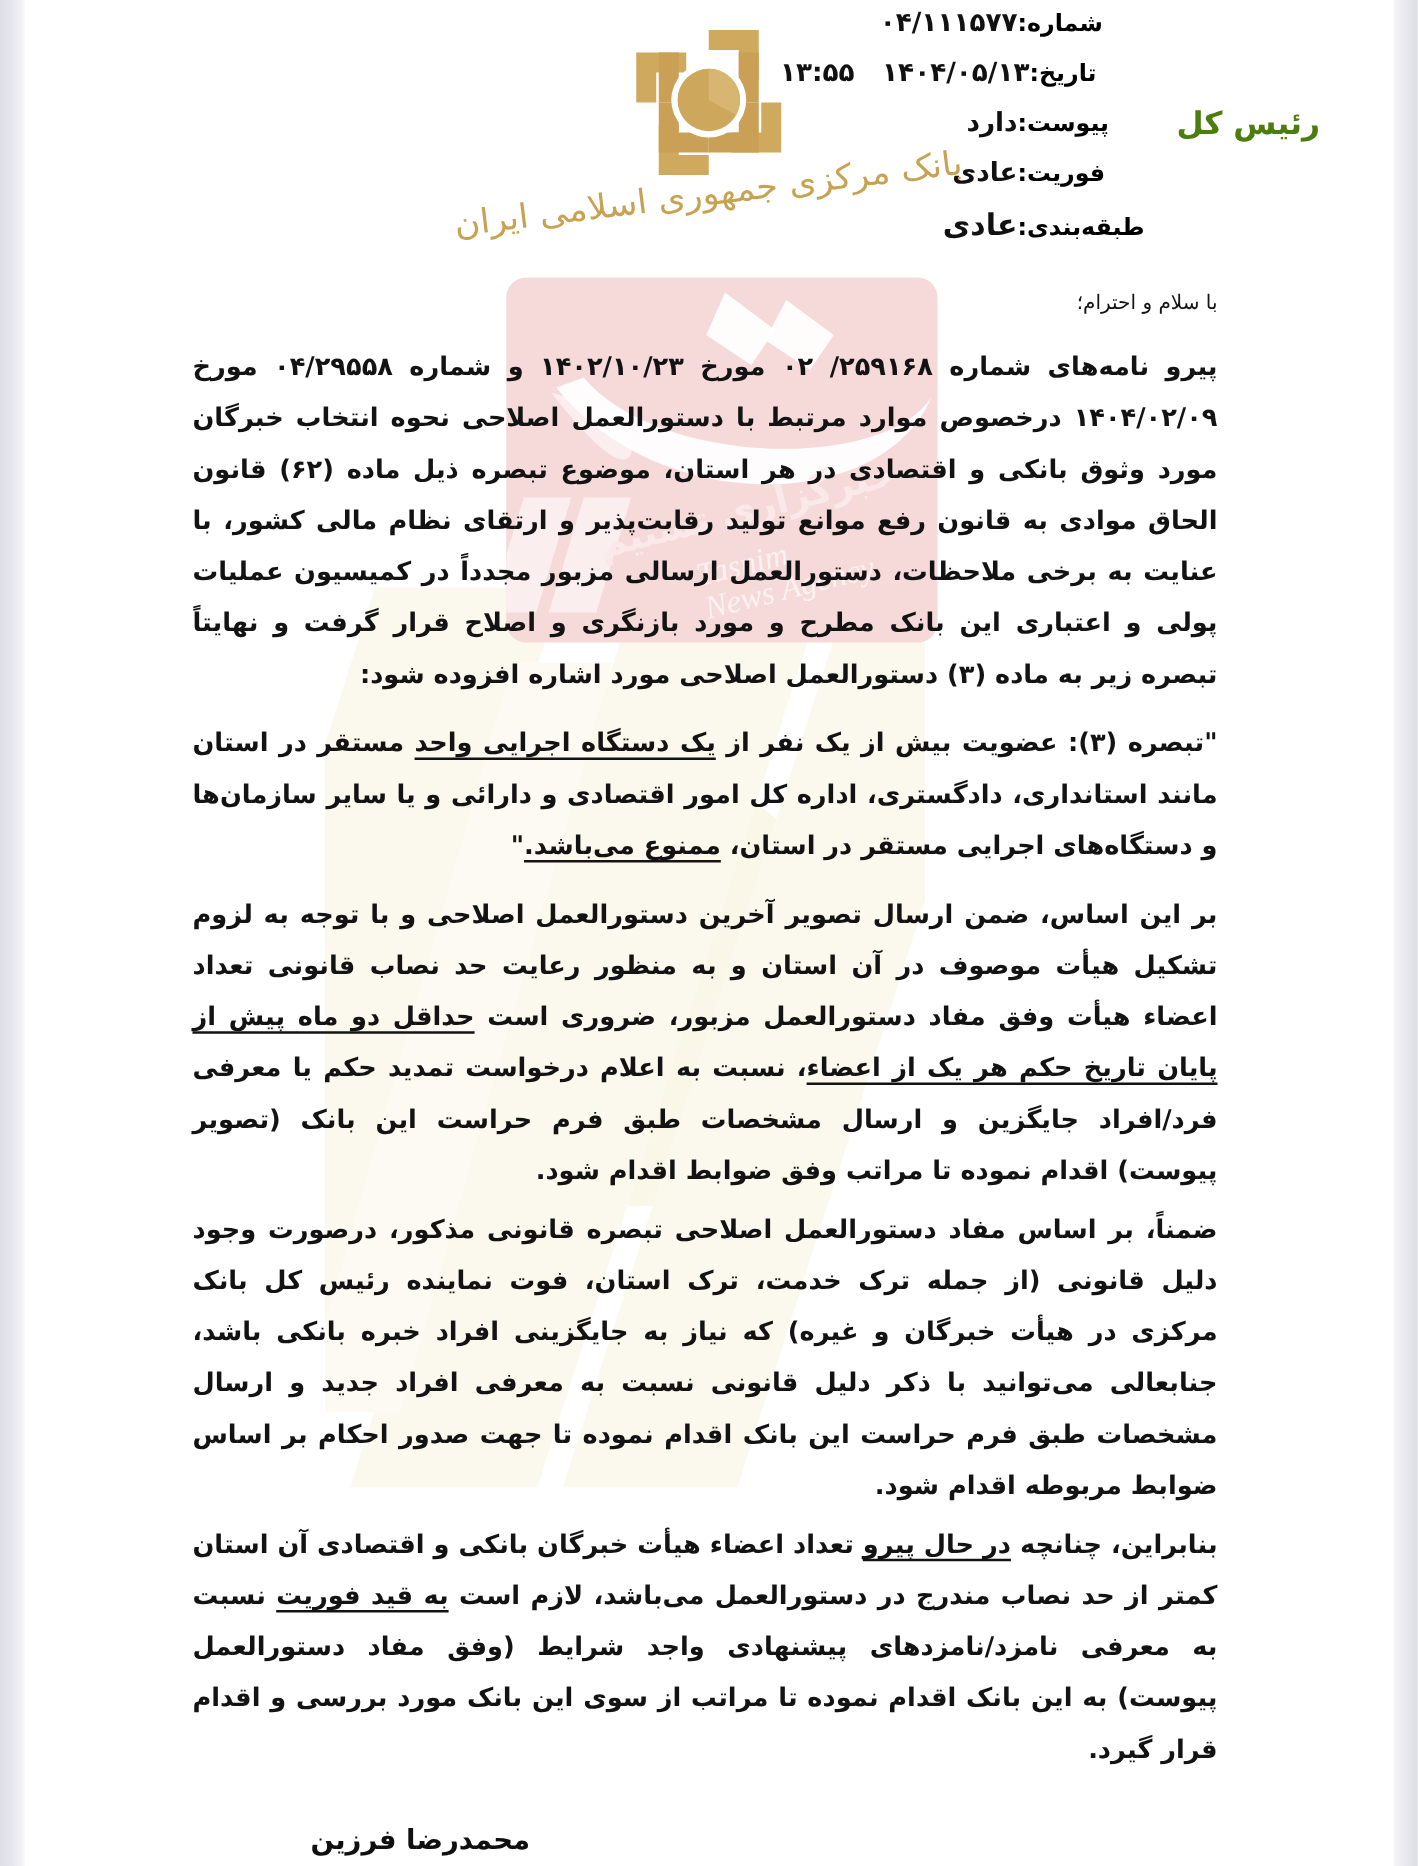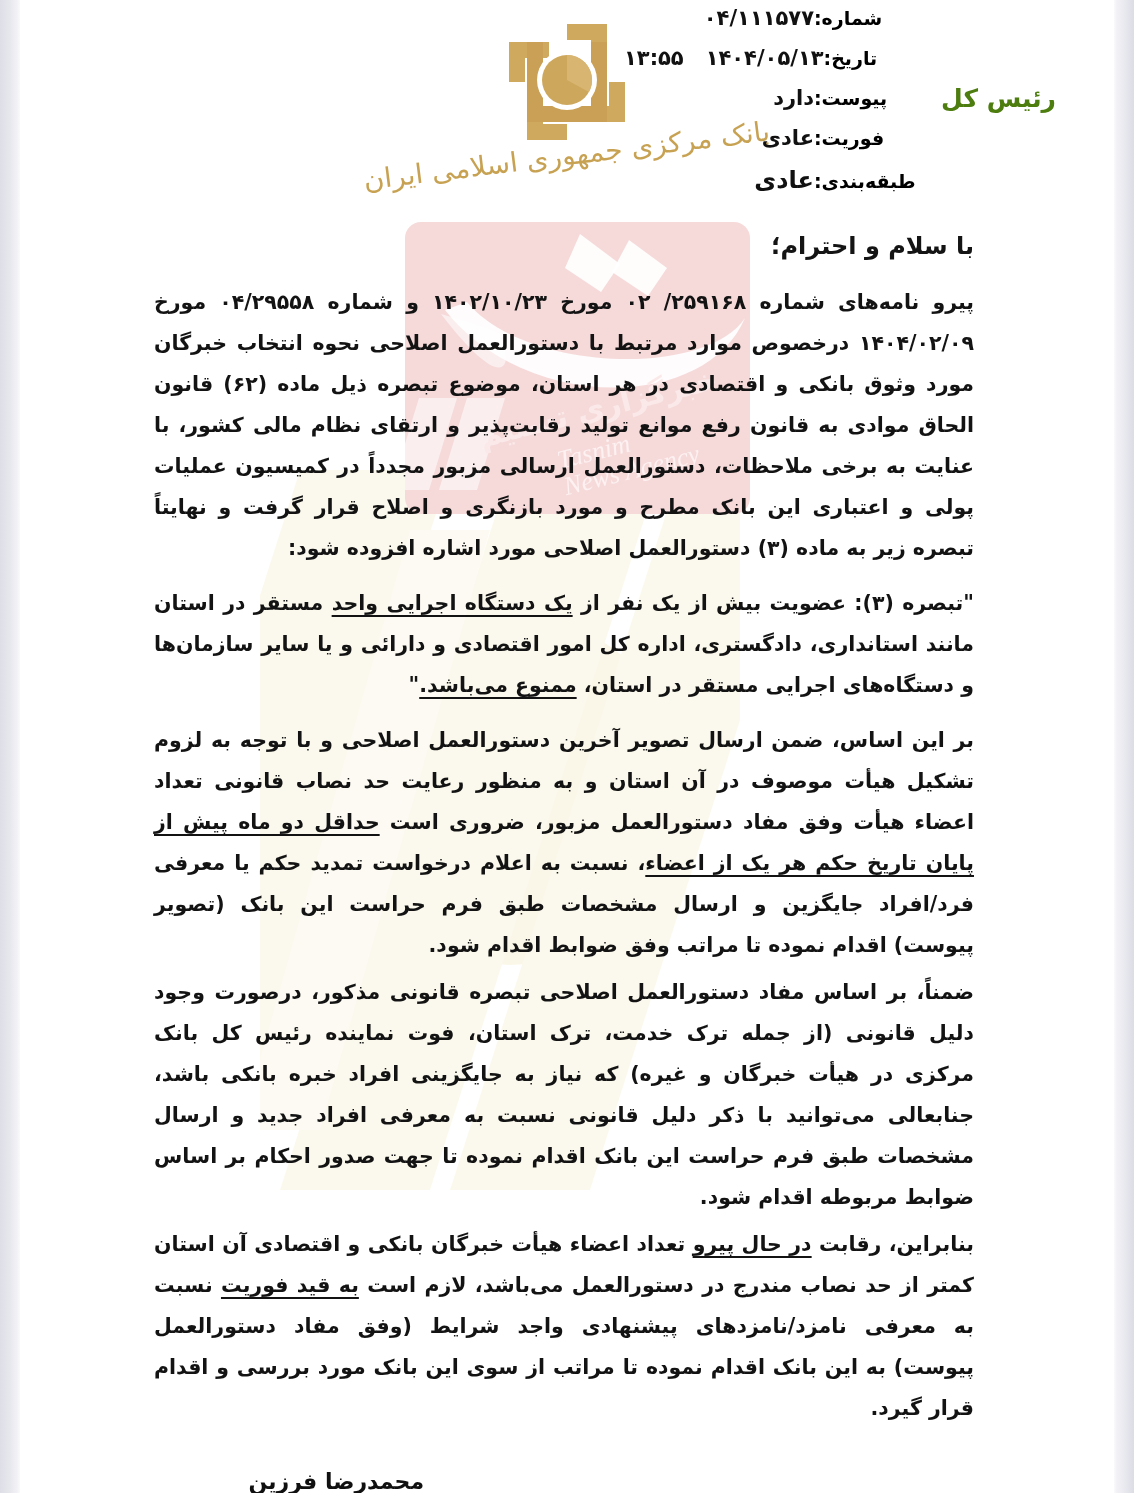--- a/index.html
+++ b/index.html
@@ -163,25 +163,25 @@
     font-weight: 800;
     color: #4d7c0f;
   }
 
   
   .body {
     padding: 0 140px 0 134px;
     direction: rtl;
   }
   .salutation {
-    font-size: 24px;
+    font-size: 16px;
     color: #141414;
     text-align: right;
     margin: 14px 0 22px 0;
-    font-weight: 700;
+    font-weight: 400;
   }
   p.para {
     font-size: 20.5px;
     line-height: 41px;
     color: #131313;
     text-align: justify;
     margin: 0 0 6px 0;
     font-weight: 600;
     letter-spacing: -.1px;
   }
@@ -319,21 +319,21 @@
           <span>"تبصره (۳): عضویت بیش از یک نفر از </span><span class="u">یک دستگاه اجرایی واحد</span><span> مستقر در استان مانند استانداری، دادگستری، اداره کل امور اقتصادی و دارائی و یا سایر سازمان‌ها و دستگاه‌های اجرایی مستقر در استان، </span><span class="u">ممنوع می‌باشد.</span><span>"</span>
         </p>
 
         <p class="para">
           <span>بر این اساس، ضمن ارسال تصویر آخرین دستورالعمل اصلاحی و با توجه به لزوم تشکیل هیأت موصوف در آن استان و به منظور رعایت حد نصاب قانونی تعداد اعضاء هیأت وفق مفاد دستورالعمل مزبور، ضروری است </span><span class="u">حداقل دو ماه پیش از پایان تاریخ حکم هر یک از اعضاء</span><span>، نسبت به اعلام درخواست تمدید حکم یا معرفی فرد/افراد جایگزین و ارسال مشخصات طبق فرم حراست این بانک (تصویر پیوست) اقدام نموده تا مراتب وفق ضوابط اقدام شود.</span>
         </p>
 
         <p class="para">ضمناً، بر اساس مفاد دستورالعمل اصلاحی تبصره قانونی مذکور، درصورت وجود دلیل قانونی (از جمله ترک خدمت، ترک استان، فوت نماینده رئیس کل بانک مرکزی در هیأت خبرگان و غیره) که نیاز به جایگزینی افراد خبره بانکی باشد، جنابعالی می‌توانید با ذکر دلیل قانونی نسبت به معرفی افراد جدید و ارسال مشخصات طبق فرم حراست این بانک اقدام نموده تا جهت صدور احکام بر اساس ضوابط مربوطه اقدام شود.</p>
 
         <p class="para bold">
-          <span>بنابراین، رقابت </span><span class="u">در حال پیرو</span><span> تعداد اعضاء هیأت خبرگان بانکی و اقتصادی آن استان کمتر از حد نصاب مندرج در دستورالعمل می‌باشد، لازم است </span><span class="u">به قید فوریت</span><span> نسبت به معرفی نامزد/نامزدهای پیشنهادی واجد شرایط (وفق مفاد دستورالعمل پیوست) به این بانک اقدام نموده تا مراتب از سوی این بانک مورد بررسی و اقدام قرار گیرد.</span>
+          <span>بنابراین، چنانچه </span><span class="u">در حال پیرو</span><span> تعداد اعضاء هیأت خبرگان بانکی و اقتصادی آن استان کمتر از حد نصاب مندرج در دستورالعمل می‌باشد، لازم است </span><span class="u">به قید فوریت</span><span> نسبت به معرفی نامزد/نامزدهای پیشنهادی واجد شرایط (وفق مفاد دستورالعمل پیوست) به این بانک اقدام نموده تا مراتب از سوی این بانک مورد بررسی و اقدام قرار گیرد.</span>
         </p>
       </div>
 
       <div class="sign-area">
         <div class="sign-name">محمدرضا فرزین</div>
 
       </div>
 
     </div>
   </div>

